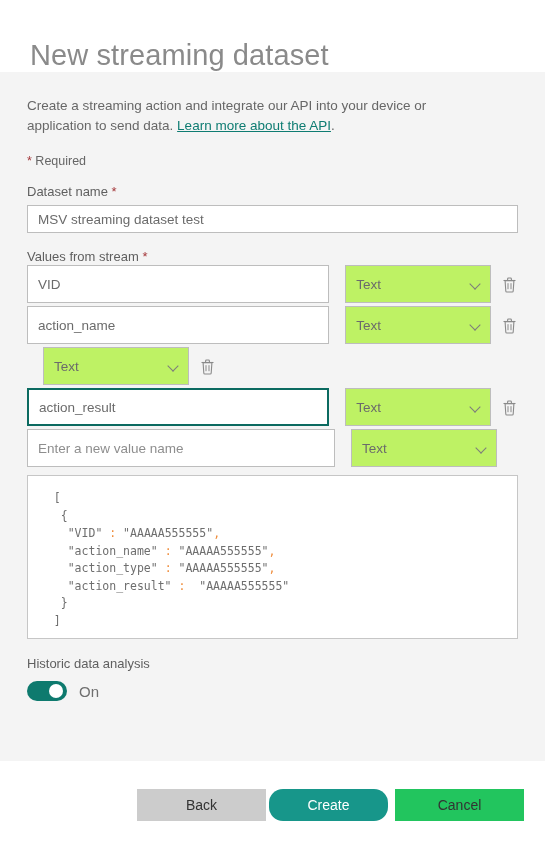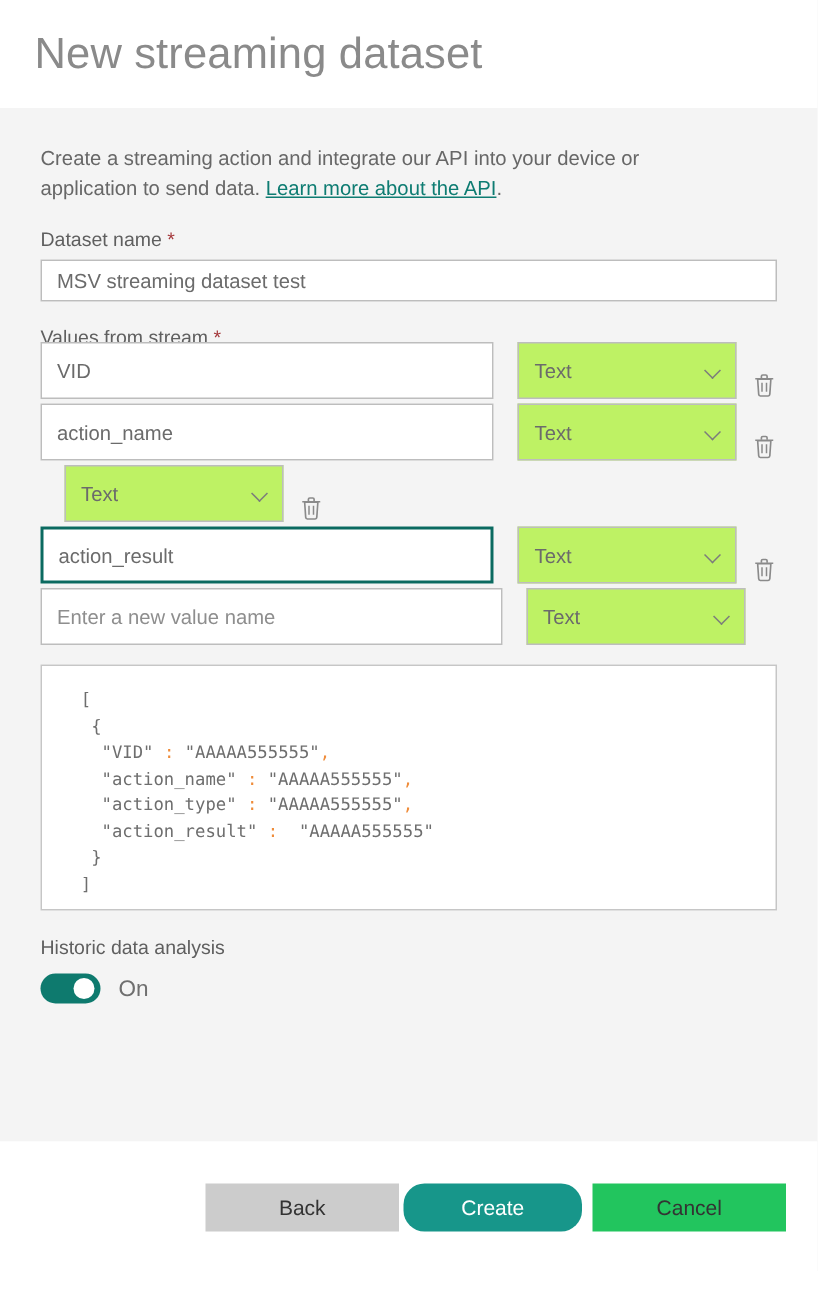--- a/index.html
+++ b/index.html
@@ -10,22 +10,22 @@
     font-family:"Liberation Sans", sans-serif;
     color:#4a4a4a;
     overflow:hidden;
     position:relative;
   }
 
   
   .header {
     height:72px;
     background:#ffffff;
-    display:flex; align-items:center;
-    padding-left:23px;
+    display:flex; align-items:flex-end;
+    padding-left:30px;
   }
   .header h1 {
     margin:0;
     font-size:29px;
     font-weight:400;
     color:#8a8a8a;
     letter-spacing:0.1px;
   }
 
   
@@ -76,21 +76,21 @@
     color:#6b6b6b;
     padding:0 10px;
     outline:none;
   }
   .text-input::placeholder { color:#8e8e8e; }
 
   
   .rows { margin-top:2px; }
   .row {
     display:flex;
-    align-items:flex-end;
+    align-items:center;
     margin-bottom:13px;
     height:28px;
   }
   .row .val-input {
     width:308px;
     height:38px;
     background:#ffffff;
     border:1px solid #bdbdbd;
     font-family:"Liberation Sans", sans-serif;
     font-size:13.5px;
@@ -223,20 +223,23 @@
 <div class="header">
   <h1>New streaming dataset</h1>
 </div>
 
 <div class="panel">
 
   <p class="intro">
     <span>Create a streaming action and integrate our API into your device or application to send data. </span><a href="#">Learn more about the API</a><span>.</span>
   </p>
 
+  <div class="req-note">
+    <span class="ast">*</span><span> Required</span>
+  </div>
 
   <div class="label">
     <span>Dataset name</span>
     <span class="ast">*</span>
   </div>
   <input class="text-input" type="text" value="MSV streaming dataset test" style="">
 
   <div class="label">
     <span>Values from stream</span>
     <span class="ast">*</span>

